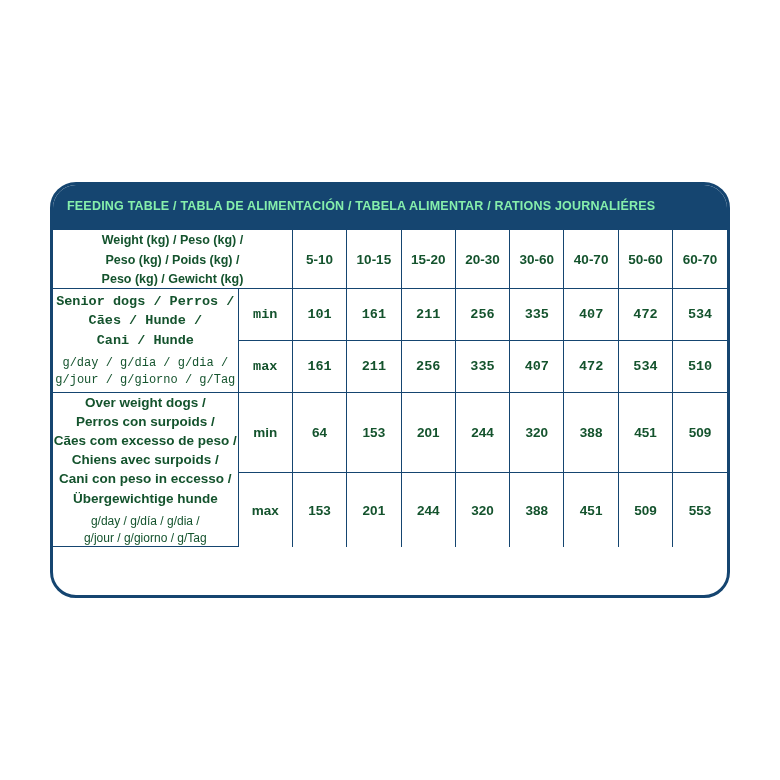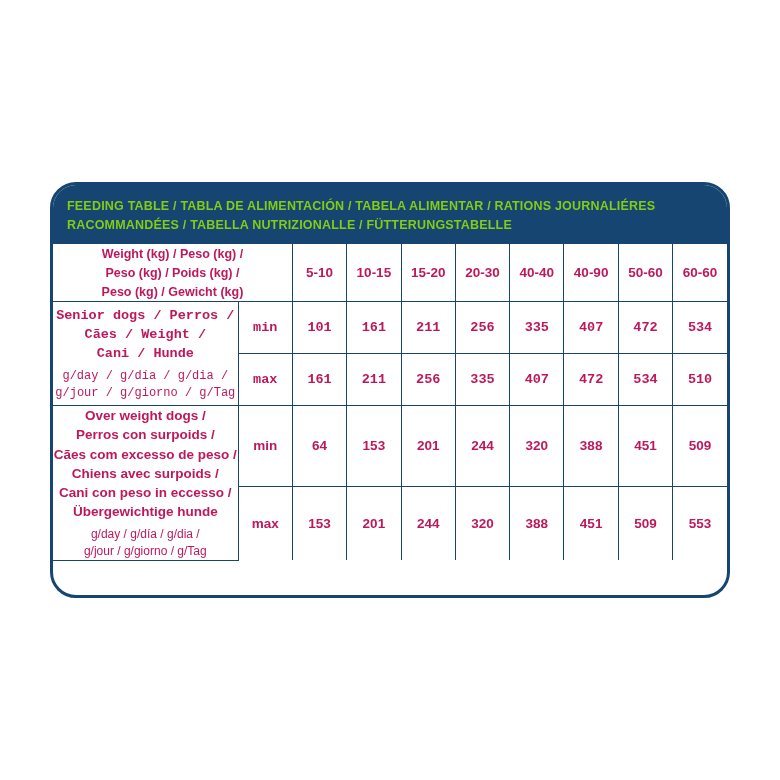--- a/index.html
+++ b/index.html
@@ -20,36 +20,36 @@
     width: 680px;
     height: 416px;
     background: #ffffff;
     border: 3px solid #154570;
     border-radius: 26px;
     box-sizing: border-box;
     overflow: hidden;
   }
   .title-bar {
     background: #154570;
-    color: #84cc16;
-    padding: 12px 14px 8px 14px;
+    color: #86efac;
+    padding: 12px 14px 14px 14px;
     box-sizing: border-box;
   }
   .title-line {
     font-size: 12.5px;
     font-weight: bold;
     letter-spacing: 0.2px;
     line-height: 1.55;
     white-space: nowrap;
   }
   table.feed {
     width: 100%;
     border-collapse: collapse;
     table-layout: fixed;
-    color: #be185d;
+    color: #14532d;
   }
   table.feed td {
     border: 1.5px solid #154570;
     font-size: 13.5px;
     text-align: center;
     vertical-align: middle;
     padding: 0;
     font-weight: bold;
   }
   
@@ -95,21 +95,20 @@
   .r-ow2 { height: 72px; }
   .r-head { height: 54px; }
 </style>
 </head>
 <body>
 
 <div class="card">
 
   <div class="title-bar">
     <div class="title-line">FEEDING TABLE / TABLA DE ALIMENTACIÓN / TABELA ALIMENTAR / RATIONS JOURNALIÉRES</div>
-    <div class="title-line">RACOMMANDÉES / TABELLA NUTRIZIONALLE / FÜTTERUNGSTABELLE</div>
   </div>
 
   <table class="feed">
     <colgroup>
       <col style="width:184px">
       <col style="width:54px">
       <col style="width:54px">
       <col style="width:54px">
       <col style="width:54px">
       <col style="width:54px">
@@ -123,30 +122,30 @@
         <tr class="r-head">
       <td class="rowhead" colspan="2">
         <span class="h-weight">Weight (kg) / Peso (kg) /</span><br>
         <span class="h-weight">Peso (kg) / Poids (kg) /</span><br>
         <span class="h-weight">Peso (kg) / Gewicht (kg)</span>
       </td>
       <td class="colhead">5-10</td>
       <td class="colhead">10-15</td>
       <td class="colhead">15-20</td>
       <td class="colhead">20-30</td>
-      <td class="colhead">40-40</td>
-      <td class="colhead">40-90</td>
+      <td class="colhead">30-60</td>
+      <td class="colhead">40-70</td>
       <td class="colhead">50-60</td>
-      <td class="colhead">60-60</td>
+      <td class="colhead">60-70</td>
     </tr>
 
     <tr class="r-sr">
       <td class="rowhead" rowspan="2">
         <span>Senior dogs / Perros /</span><br>
-        <span>Cães / Weight /</span><br>
+        <span>Cães / Hunde /</span><br>
         <span>Cani / Hunde</span>
         <span class="sub">g/day / g/día / g/dia /</span>
         <span class="sub" style="margin-top:0">g/jour / g/giorno / g/Tag</span>
       </td>
       <td class="minmax">min</td>
       <td class="val">101</td>
       <td class="val">161</td>
       <td class="val">211</td>
       <td class="val">256</td>
       <td class="val">335</td>

